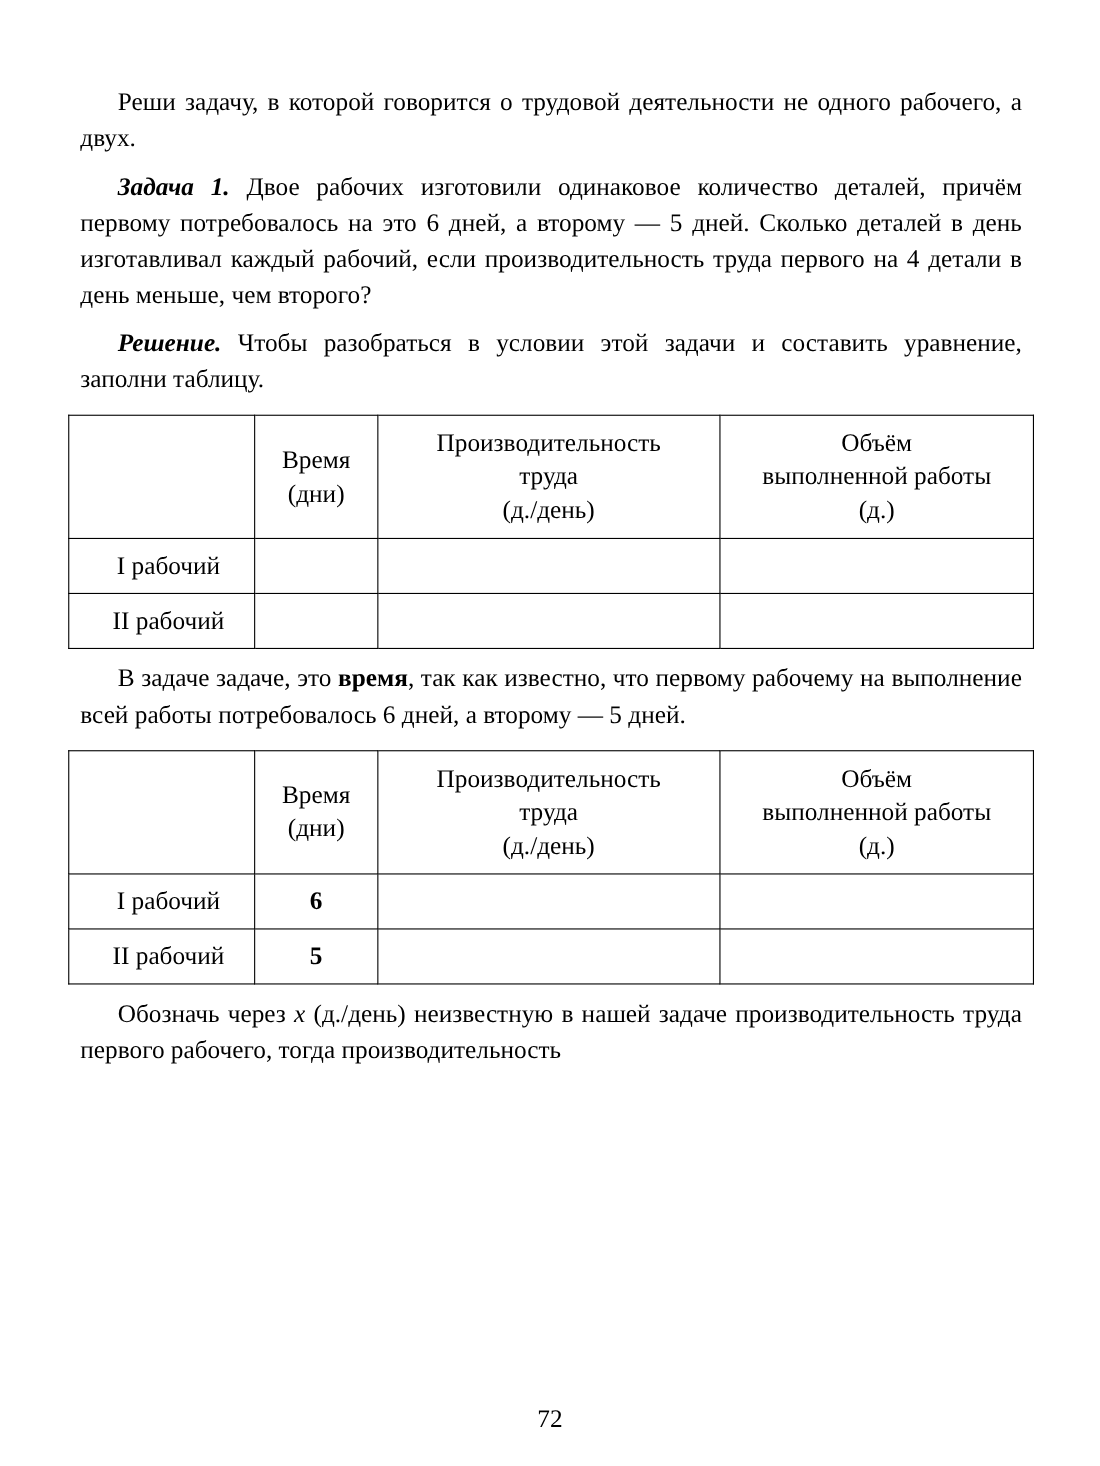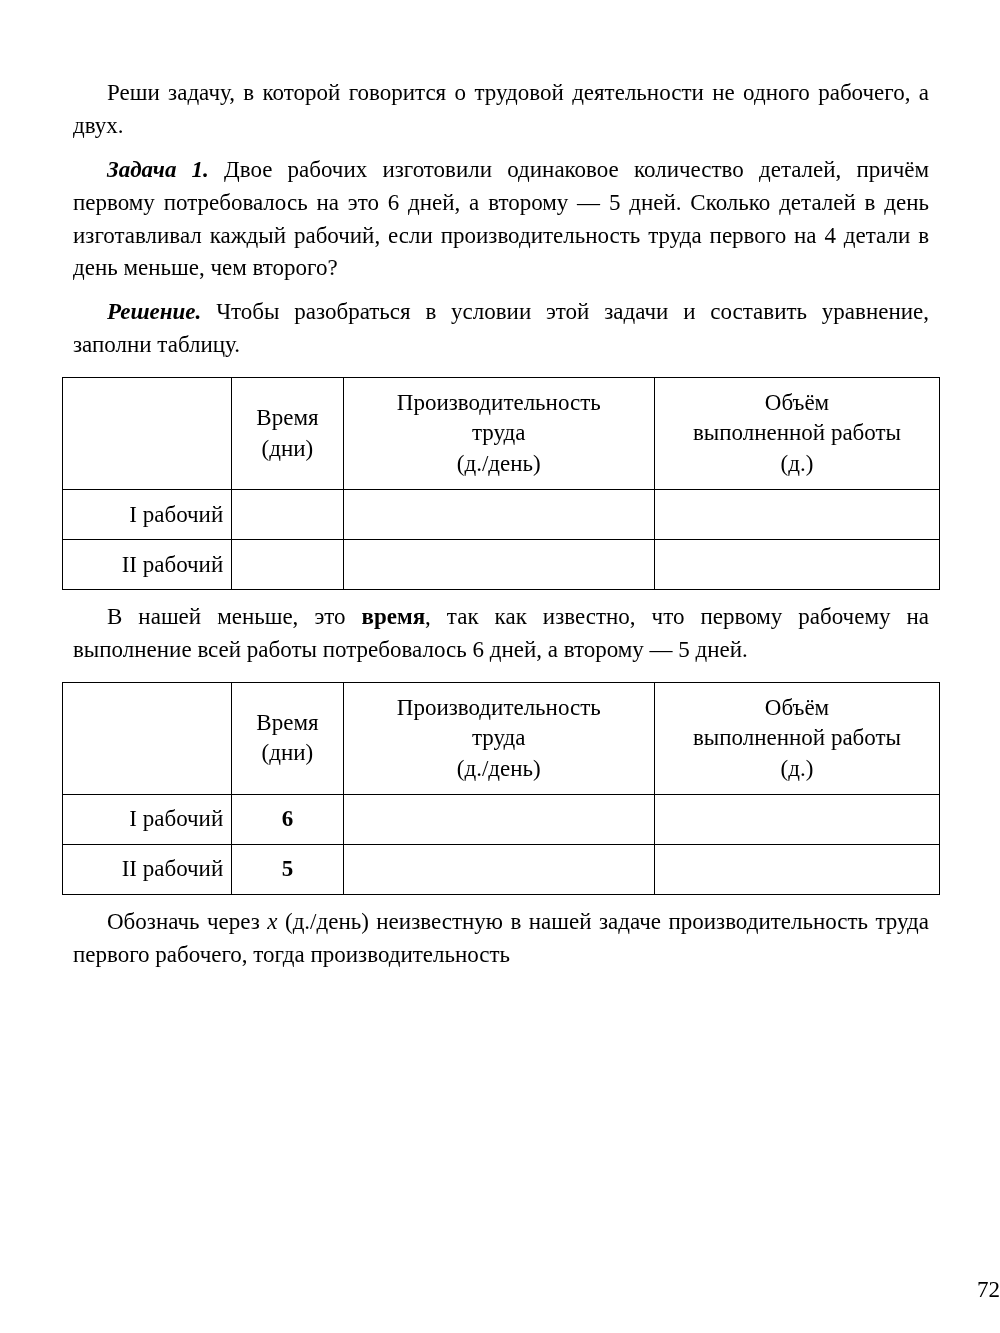--- a/index.html
+++ b/index.html
@@ -46,33 +46,33 @@
     text-align: center;
     font-size: 22px;
     line-height: 1.32;
     padding: 10px 6px;
     white-space: pre-line;
     height: 100px;
   }
   td.lbl {
     padding: 8px 8px 8px 20px;
     height: 50px;
-    text-align: right;
+    text-align: center;
   }
   td.val {
     text-align: center;
     font-weight: bold;
   }
   .gap-lg { margin-top: 46px; }
   .page-number {
     position: absolute;
     bottom: 30px;
     left: 0;
     width: 100%;
-    text-align: right;
+    text-align: center;
     font-size: 23px;
     font-family: "Liberation Serif", serif;
   }
 </style>
 </head>
 <body>
 
 <div class="page">
   <div class="content">
 
@@ -111,21 +111,21 @@
         <td class="lbl">II рабочий</td>
         <td class="val"></td>
         <td class="val"></td>
         <td class="val"></td>
       </tr>
     </tbody>
       </table>
 
 
 
-    <p class="para"><span>В нашей меньше, это </span><span class="b">время</span><span>, так как известно, что первому рабочему на выполнение всей работы потребовалось 6 дней, а второму — 5 дней.</span></p>
+    <p class="para"><span>В задаче задаче, это </span><span class="b">время</span><span>, так как известно, что первому рабочему на выполнение всей работы потребовалось 6 дней, а второму — 5 дней.</span></p>
 
     <table class="grid">
       <colgroup>
         <col style="width:19.3%">
         <col style="width:12.7%">
         <col style="width:35.5%">
         <col style="width:32.5%">
       </colgroup>
       <tbody>
           <tr>

